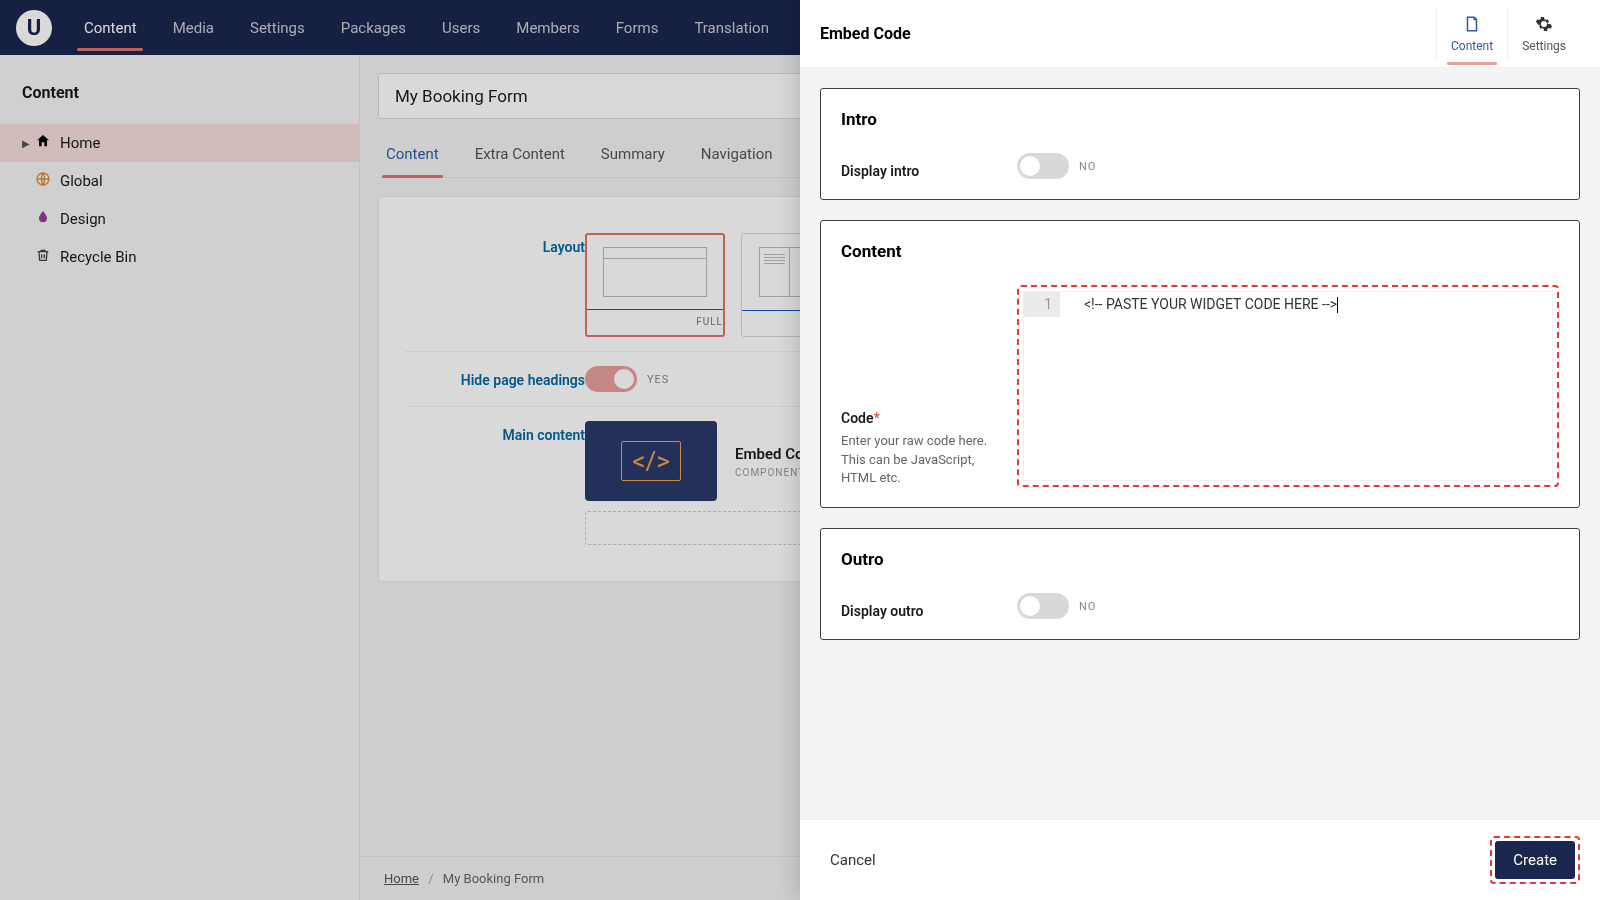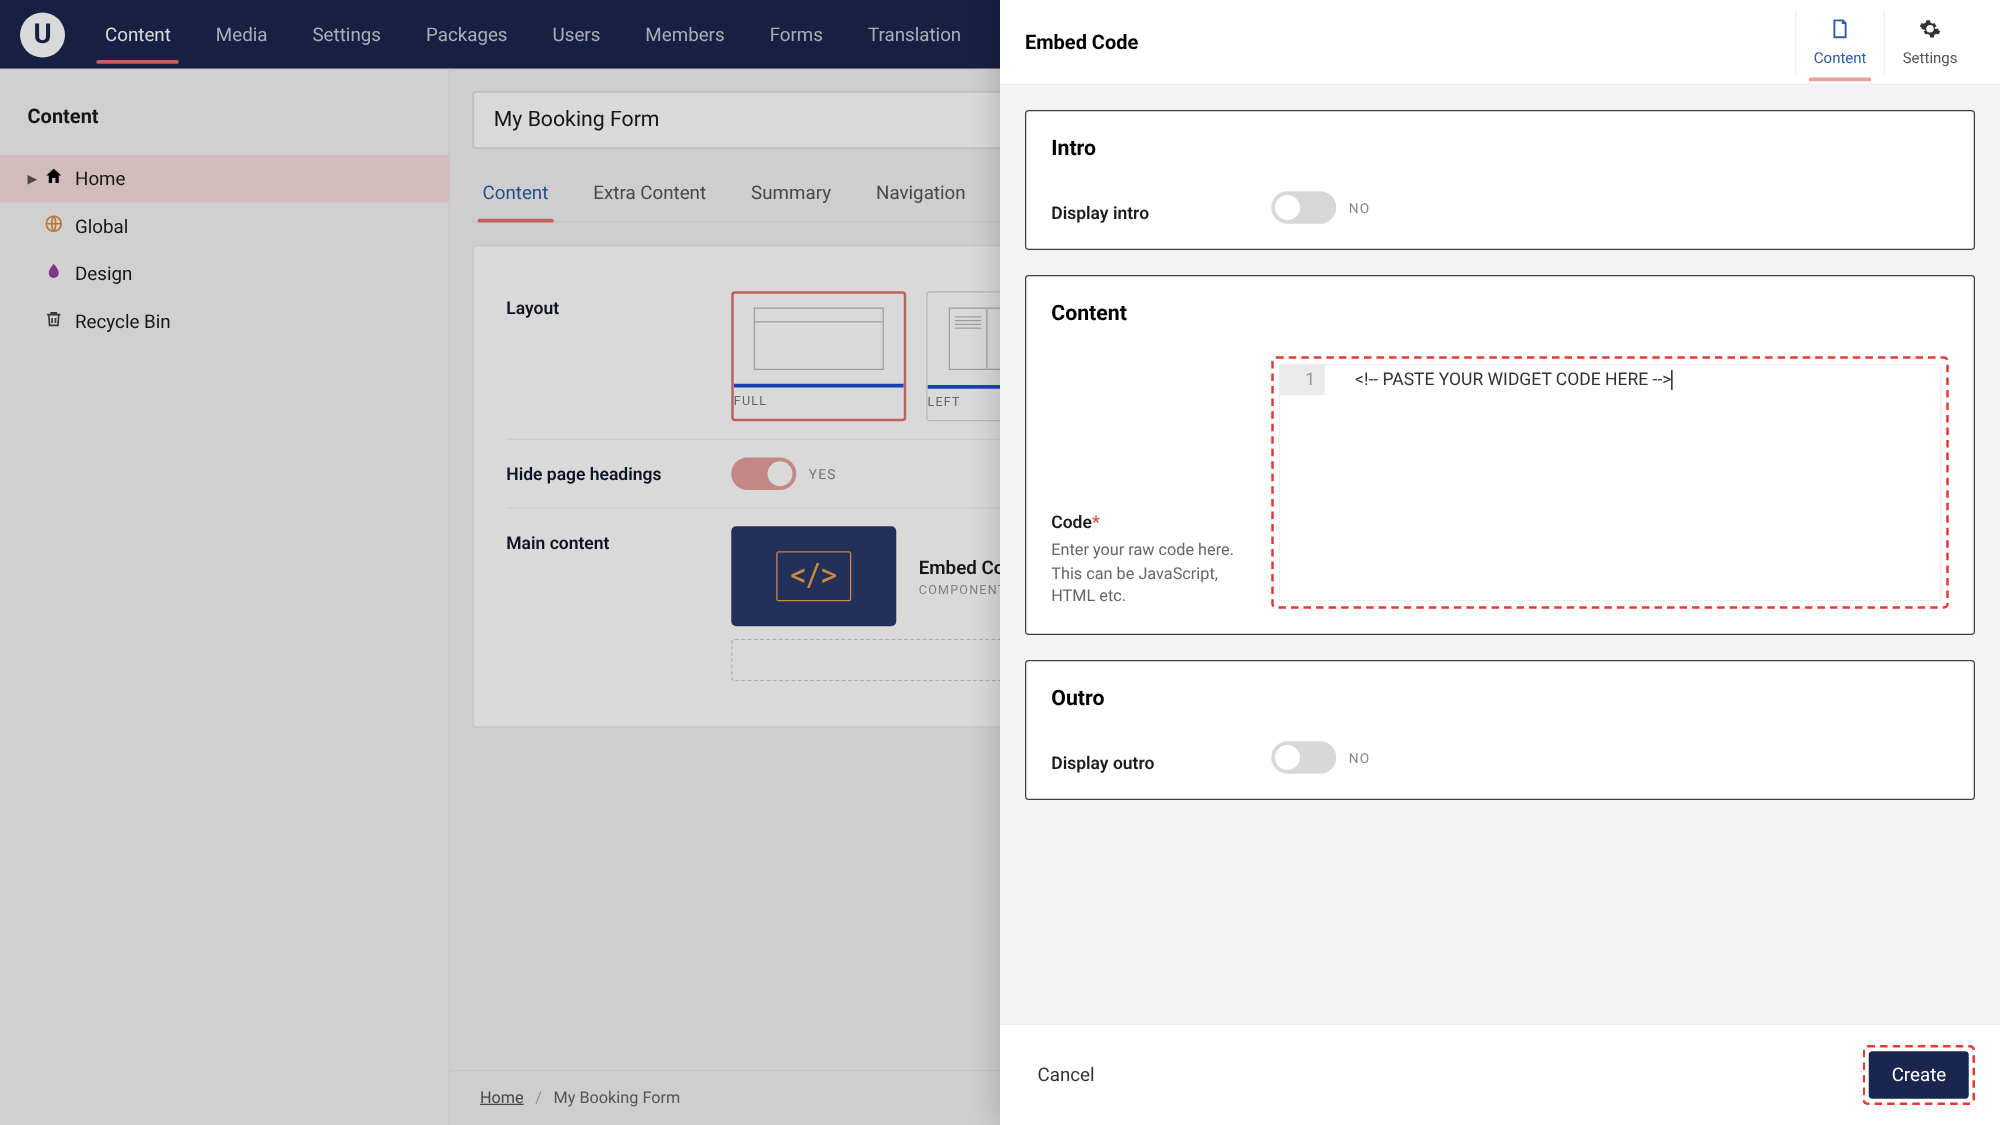--- a/index.html
+++ b/index.html
@@ -27,27 +27,27 @@
 .content-area { flex: 1; background: #f3f3f3; position: relative; padding: 18px; }
 .title-input { width: 100%; border: 1px solid #d8d8d8; background: #fff; padding: 12px 16px; font-size: 17px; color: #1b1b1b; border-radius: 3px; }
 .tabs { display: flex; gap: 28px; padding: 18px 0 0 4px; border-bottom: 1px solid #e5e5e5; }
 .tabs .tab { font-size: 15px; color: #555; padding: 8px 4px 14px; cursor: pointer; position: relative; }
 .tabs .tab.active { color: #2e5ba4; }
 .tabs .tab.active::after { content:""; position:absolute; bottom:-1px; left:0; right:0; height:3px; background:#e2736f; border-radius:2px; }
 
 .panel { background: #fff; border: 1px solid #e8e8e8; border-radius: 3px; margin-top: 18px; padding: 22px 26px; }
 .row { display: flex; align-items: flex-start; padding: 14px 0; border-bottom: 1px solid #f0f0f0; }
 .row:last-child { border-bottom: none; }
-.row .lbl { width: 180px; font-size: 14px; font-weight: 600; color: #0f172a; padding-top: 6px; }
+.row .lbl { width: 180px; font-size: 14px; font-weight: 600; color: #0369a1; padding-top: 6px; text-align: right; }
 
 .layout-opts { display: flex; gap: 16px; }
 .layout-card { border: 1px solid #d8d8d8; border-radius: 3px; width: 140px; height: 104px; display: flex; flex-direction: column; align-items: center; cursor: pointer; overflow: hidden; }
 .layout-card.selected { border: 2px solid #e2736f; }
 .layout-card .preview { flex: 1; width: 100%; display: flex; align-items: center; justify-content: center; }
-.layout-card .caption { font-size: 10px; letter-spacing: 1px; color: #777; padding: 6px 0 8px; text-transform: uppercase; border-top: 3px solid #1d4ed8; width:100%; text-align:left; }
+.layout-card .caption { font-size: 10px; letter-spacing: 1px; color: #777; padding: 6px 0 8px; text-transform: uppercase; border-top: 1px solid #1d4ed8; width:100%; text-align:right; }
 .preview-full { border: 1px solid #bbb; width: 104px; height: 50px; position: relative; }
 .preview-full::before { content:""; position:absolute; top:10px; left:0; right:0; height:1px; background:#bbb; }
 .preview-left { width: 104px; height: 50px; border: 1px solid #bbb; display: flex; }
 .preview-left .col1 { width: 30px; border-right: 1px solid #bbb; display:flex; flex-direction:column; gap:2px; padding:6px 4px; }
 .preview-left .col1 span { height:1px; background:#bbb; }
 
 .toggle { width: 52px; height: 26px; background: #d8d8d8; border-radius: 13px; position: relative; cursor: pointer; }
 .toggle .knob { width: 20px; height: 20px; background: #fff; border-radius: 50%; position: absolute; top: 3px; left: 3px; transition: left .1s; }
 .toggle.on { background: #e7a09c; }
 .toggle.on .knob { left: 29px; }

